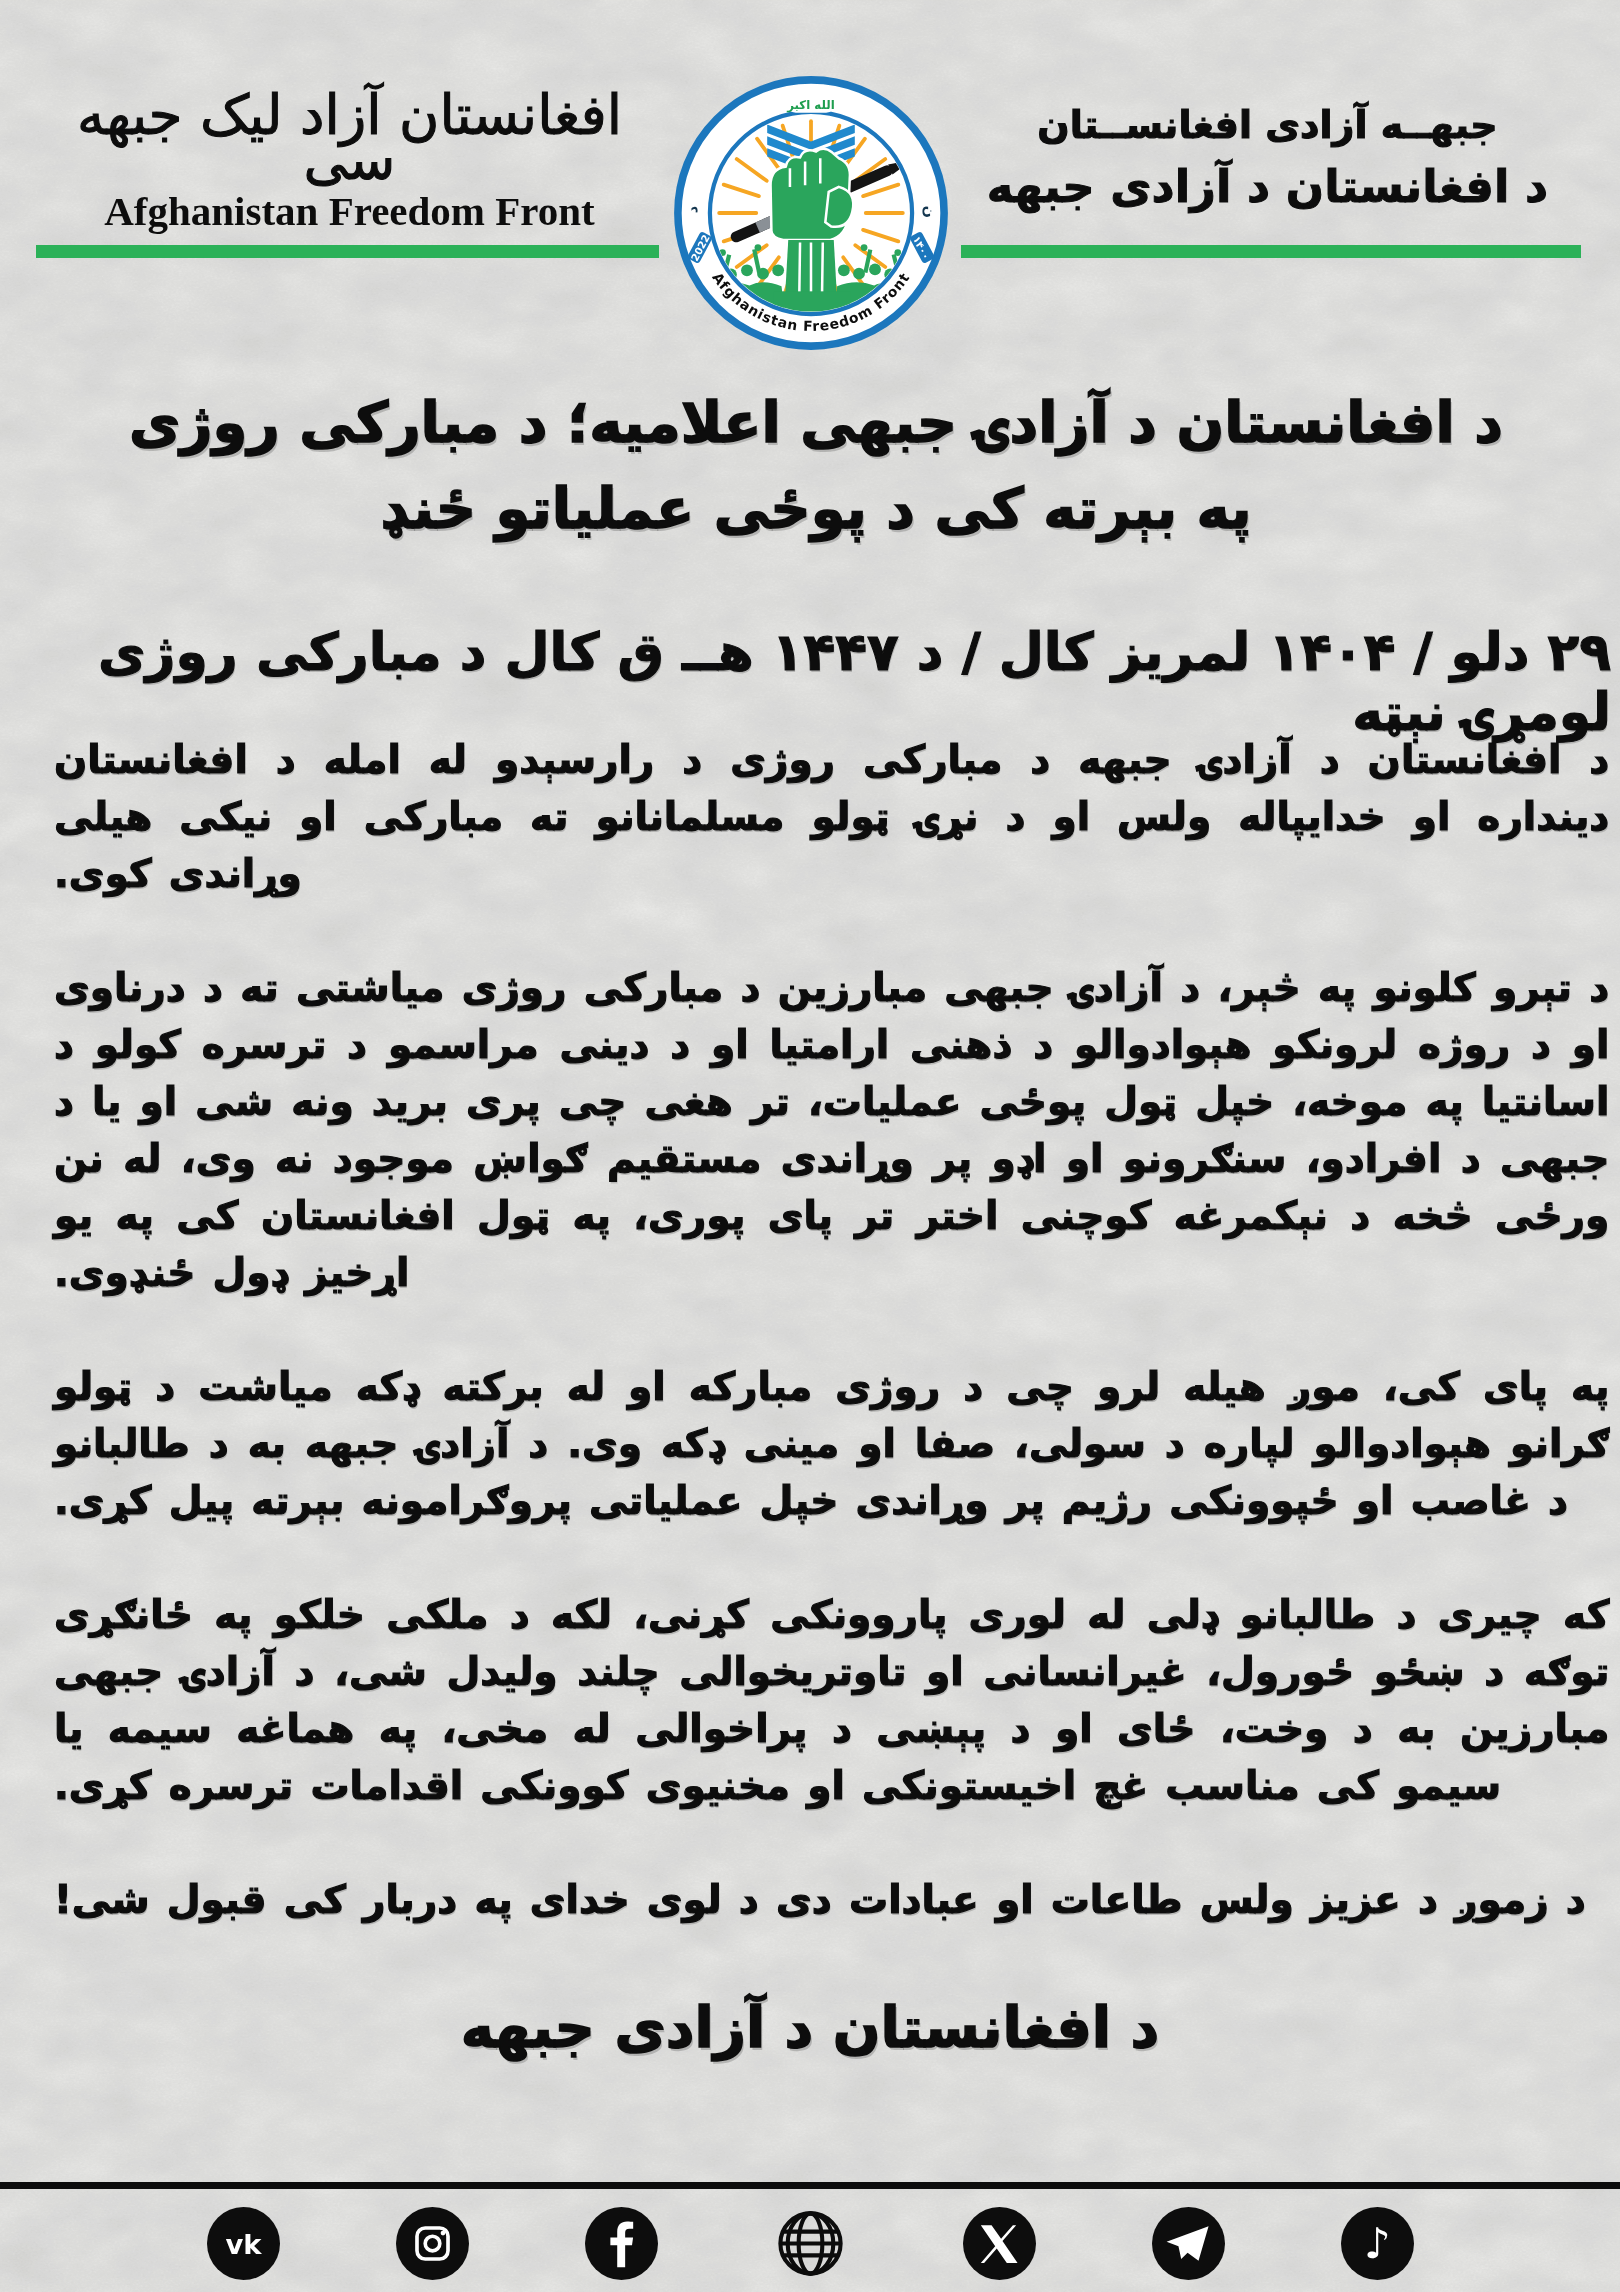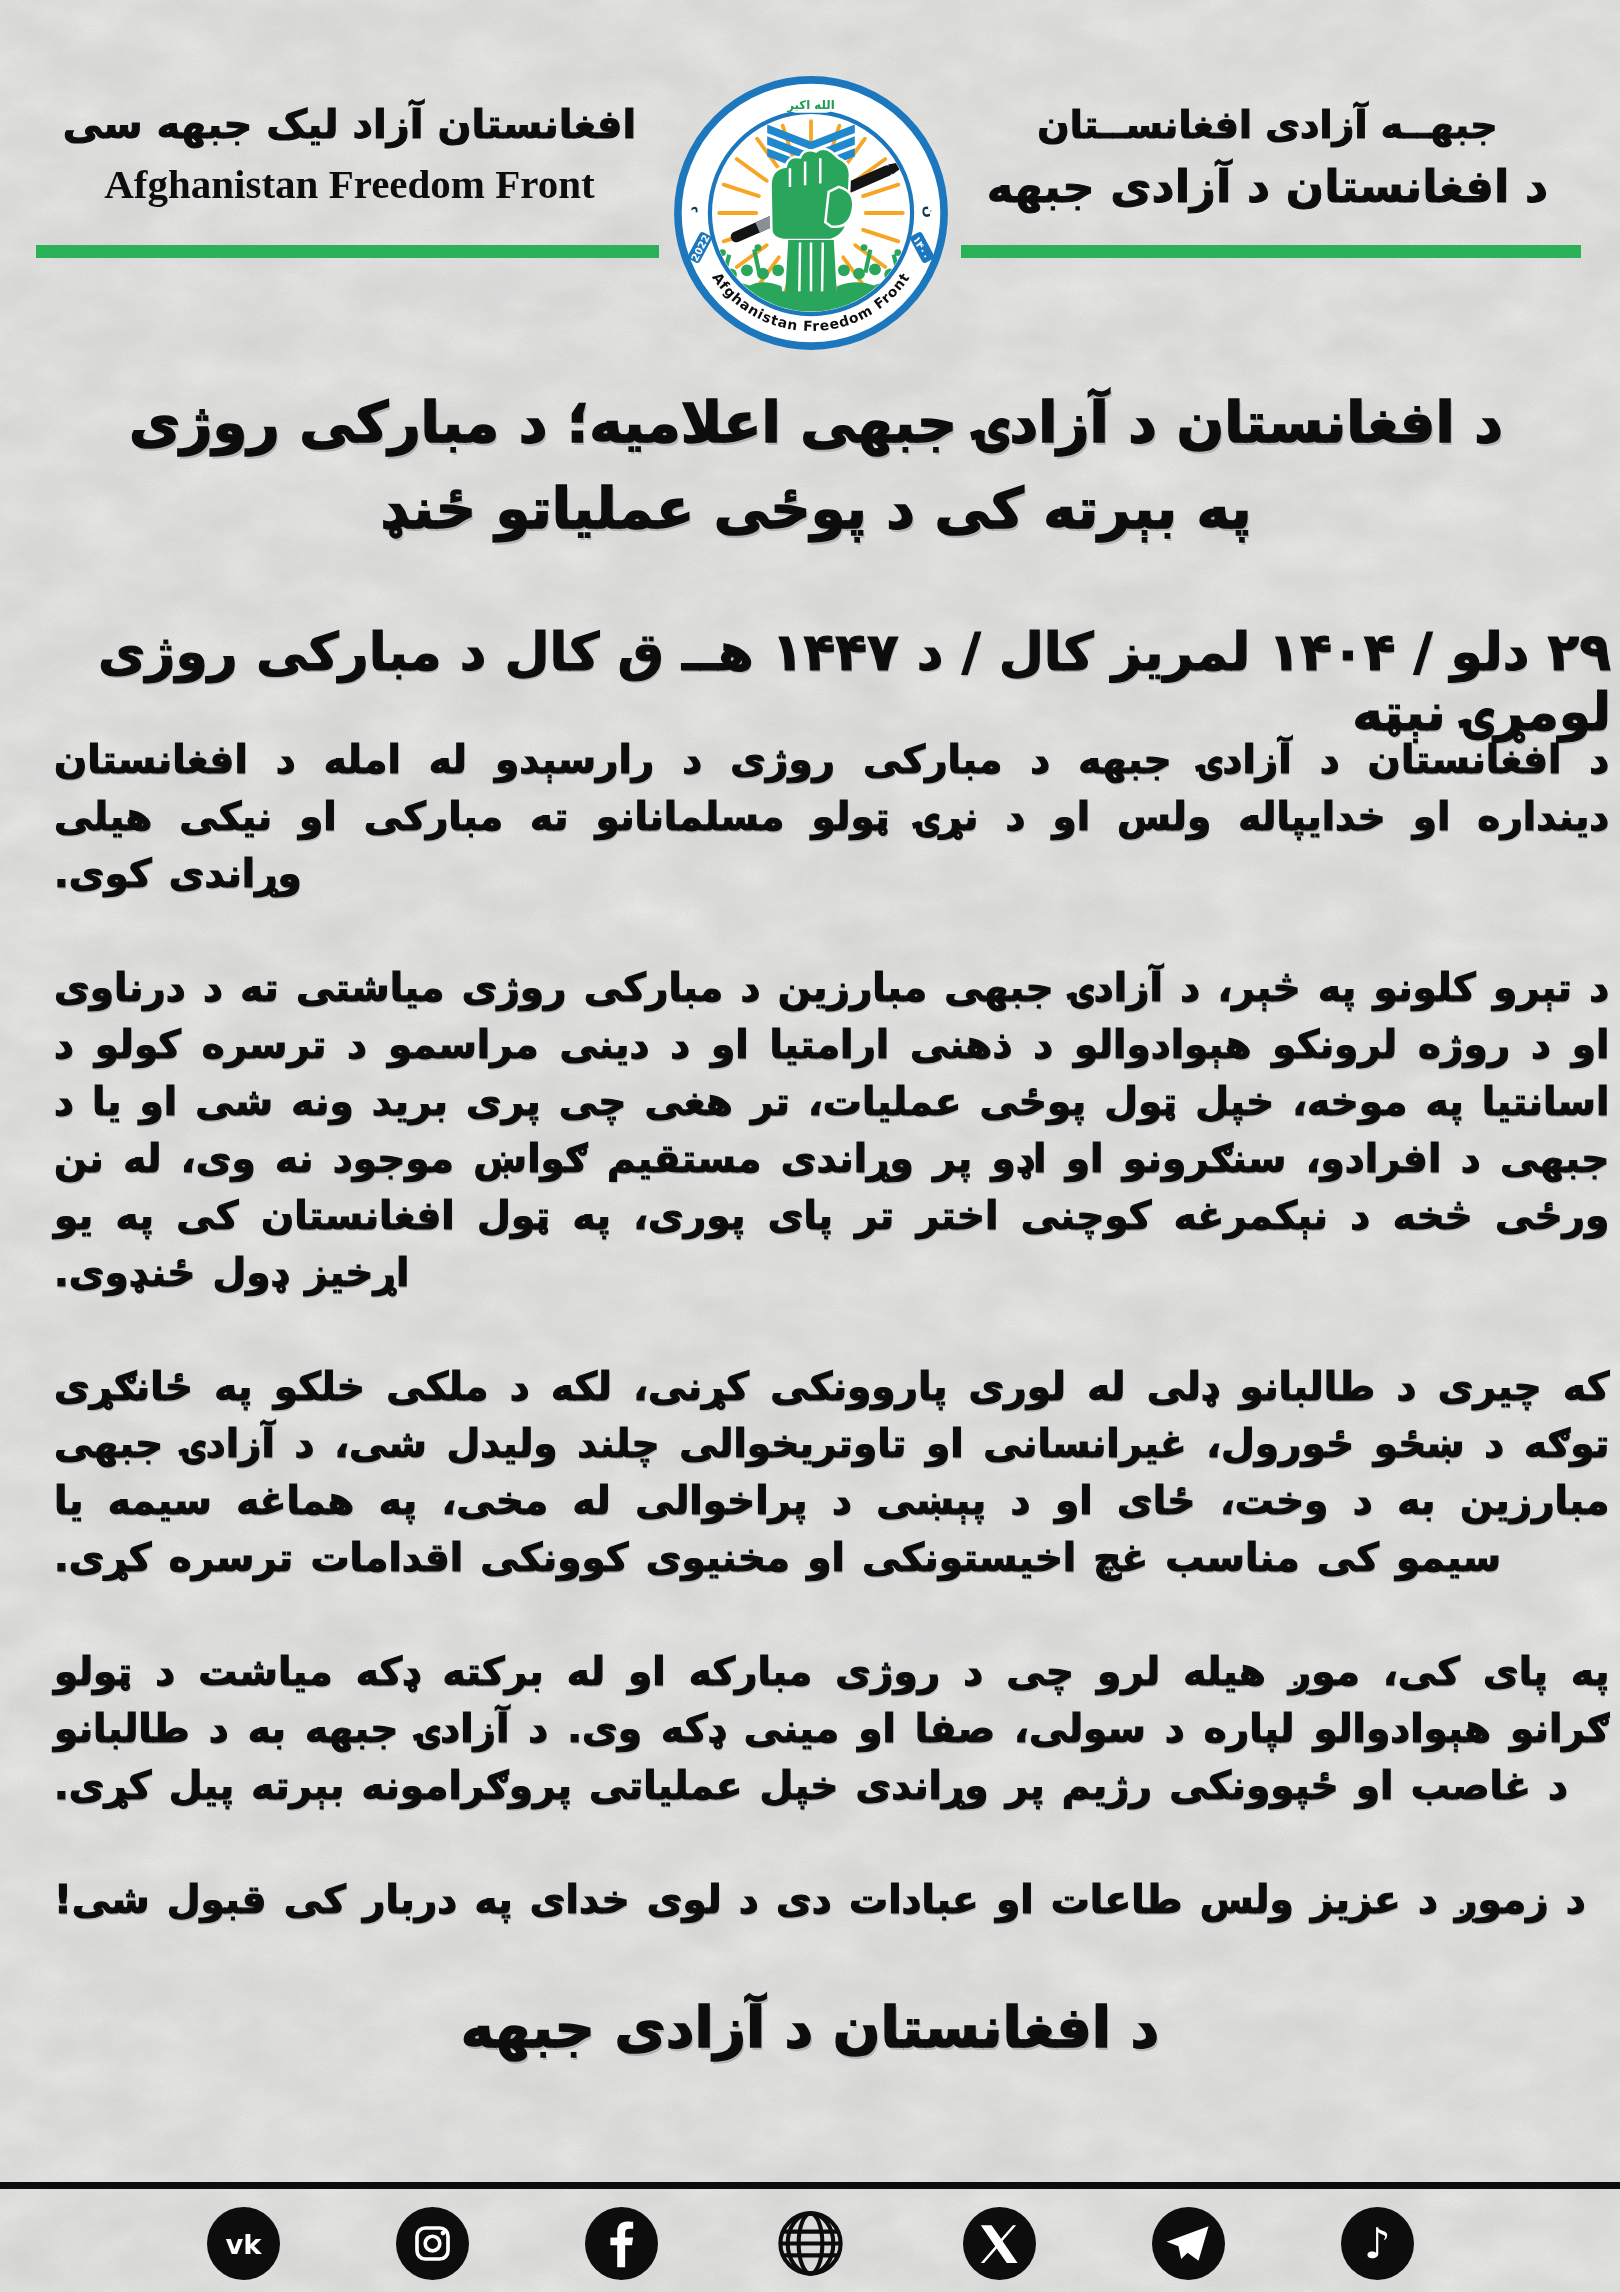--- a/index.html
+++ b/index.html
@@ -12,21 +12,21 @@
     color:#0d0d0d;
   }
   .texture{position:absolute;inset:0;z-index:0;pointer-events:none;}
   .layer{position:absolute;z-index:1;}
 
   
   .hdr-right{top:93px;right:39px;width:627px;text-align:center;direction:rtl;}
   .hdr-right .l1{font-size:38px;font-weight:bold;-webkit-text-stroke:1.2px #0d0d0d;line-height:64px;}
   .hdr-right .l2{font-size:45px;font-weight:bold;-webkit-text-stroke:1px #0d0d0d;line-height:59px;}
   .hdr-left{top:93px;left:36px;width:627px;text-align:center;}
-  .hdr-left .l1{font-size:40px;font-weight:bold;-webkit-text-stroke:1.1px #0d0d0d;line-height:63px;direction:rtl;}
+  .hdr-left .l1{font-size:55px;font-weight:normal;-webkit-text-stroke:1.1px #0d0d0d;line-height:45px;direction:rtl;}
   .hdr-left .l2{font-family:"Liberation Serif",serif;font-size:41px;font-weight:bold;line-height:56px;direction:ltr;}
   .greenbar{top:245px;height:12.5px;background:#2bb158;}
   .greenbar.left{left:36px;width:623px;}
   .greenbar.right{right:39px;width:620px;}
   .logo-wrap{top:74px;left:672px;width:278px;height:278px;}
 
   
   .doc-title{top:380px;left:81px;right:69px;text-align:center;direction:rtl;
     font-size:56px;font-weight:bold;line-height:86px;-webkit-text-stroke:1.6px #0d0d0d;
     text-shadow:1.8px 2.7px 0 rgba(0,0,0,0.18);}
@@ -195,22 +195,22 @@
 <div class="layer doc-title">
   <div>د افغانستان د آزادۍ جبهی اعلامیه؛ د مبارکی روژی</div>
   <div>په بېرته کی د پوځی عملیاتو ځنډ</div>
 </div>
 
 <div class="layer doc-date">۲۹ دلو / ۱۴۰۴ لمریز کال / د ۱۴۴۷ هــ ق کال د مبارکی روژی لومړۍ نېټه</div>
 
 <div class="layer bodycopy">
   <p>د افغانستان د آزادۍ جبهه د مبارکی روژی د رارسېدو له امله د افغانستان دینداره او خدایپاله ولس او د نړۍ ټولو مسلمانانو ته مبارکی او نیکی هیلی وړاندی کوی.</p>
   <p>د تېرو کلونو په څېر، د آزادۍ جبهی مبارزین د مبارکی روژی میاشتی ته د درناوی او د روژه لرونکو هېوادوالو د ذهنی ارامتیا او د دینی مراسمو د ترسره کولو د اسانتیا په موخه، خپل ټول پوځی عملیات، تر هغی چی پری برید ونه شی او یا د جبهی د افرادو، سنګرونو او اډو پر وړاندی مستقیم ګواښ موجود نه وی، له نن ورځی څخه د نېکمرغه کوچنی اختر تر پای پوری، په ټول افغانستان کی په یو اړخیز ډول ځنډوی.</p>
+  <p>په پای کی، موږ هیله لرو چی د روژی مبارکه او له برکته ډکه میاشت د ټولو ګرانو هېوادوالو لپاره د سولی، صفا او مینی ډکه وی. د آزادۍ جبهه به د طالبانو د غاصب او ځپوونکی رژیم پر وړاندی خپل عملیاتی پروګرامونه بېرته پیل کړی.</p>
   <p>که چیری د طالبانو ډلی له لوری پاروونکی کړنی، لکه د ملکی خلکو په ځانګړی توګه د ښځو ځورول، غیرانسانی او تاوتریخوالی چلند ولیدل شی، د آزادۍ جبهی مبارزین به د وخت، ځای او د پېښی د پراخوالی له مخی، په هماغه سیمه یا سیمو کی مناسب غچ اخیستونکی او مخنیوی کوونکی اقدامات ترسره کړی.</p>
-  <p>په پای کی، موږ هیله لرو چی د روژی مبارکه او له برکته ډکه میاشت د ټولو ګرانو هېوادوالو لپاره د سولی، صفا او مینی ډکه وی. د آزادۍ جبهه به د طالبانو د غاصب او ځپوونکی رژیم پر وړاندی خپل عملیاتی پروګرامونه بېرته پیل کړی.</p>
   <p>د زموږ د عزیز ولس طاعات او عبادات دی د لوی خدای په دربار کی قبول شی!</p>
 </div>
 
 <div class="layer doc-signature">د افغانستان د آزادی جبهه</div>
 
 <div class="layer divider"></div>
 
 <div class="layer iconrow">
   <svg class="sicon" viewBox="0 0 80 80">
     <circle cx="40" cy="40" r="40" fill="#0d0d0d"></circle>

